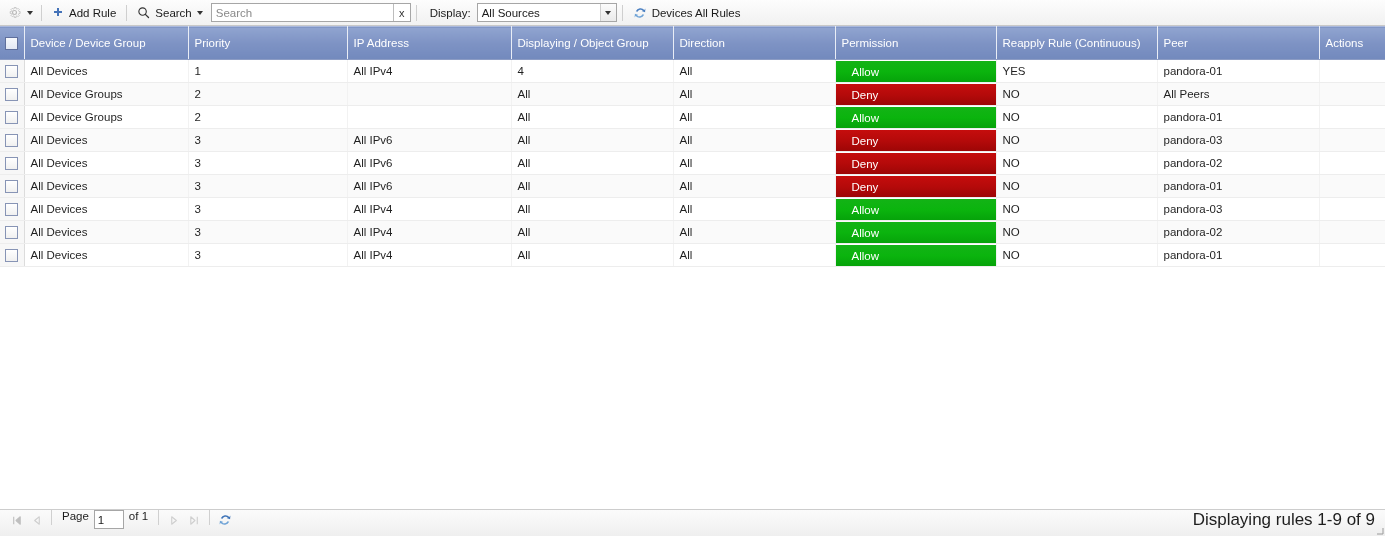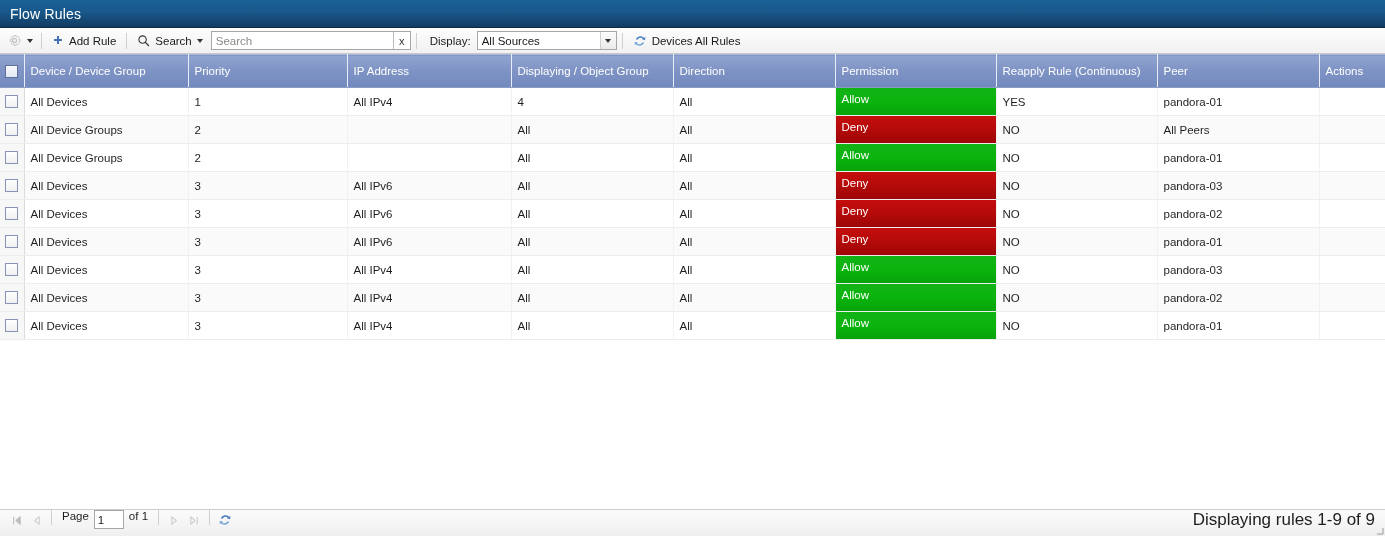--- a/index.html
+++ b/index.html
@@ -126,22 +126,22 @@
     background: linear-gradient(to bottom,#ffffff,#f0f0f0);
     display: inline-block;
     vertical-align: middle;
     cursor: pointer;
   }
   .cbx.hdr { border-color: #5f6f9c; background: linear-gradient(to bottom,#f6f8fc,#e3e8f4); }
 
   td.perm { padding: 0; border-right: 1px solid #f2f2f2; }
   .badge {
     display: block;
-    height: 27px; line-height: 23px;
-    padding-left: 6px;
+    height: 21px; line-height: 23px;
+    padding-left: 16px;
     color: #ffffff;
     font-size: 11.5px;
   }
   .badge.allow { background: linear-gradient(to bottom,#13b316 0%,#0bb40e 50%,#06a30a 100%); }
   .badge.deny  { background: linear-gradient(to bottom,#c50d0d 0%,#b50a0a 50%,#9d0606 100%); }
 
   
   .footer {
     height: 27px; flex: 0 0 27px;
     background: linear-gradient(to bottom, #fbfbfb 0%, #efefef 100%);
@@ -166,23 +166,20 @@
   }
   .spacer { flex: 1 1 auto; }
   .status { font-size: 17px; color: #1e1e1e; padding-right: 4px; }
   .resize-grip { position: absolute; right: 1px; bottom: 1px; width: 12px; height: 12px; }
 </style>
 </head>
 <body>
 
 <div id="app">
 
-  <div class="titlebar">
-    <span class="title">Flow Rules</span>
-  </div>
 
   <div class="toolbar">
 
     <div class="tb-item gear-wrap">
       <span class="icon">
         <svg width="15" height="15" viewBox="0 0 16 16">
           <path d="M8 5.3a2.7 2.7 0 1 0 0 5.4 2.7 2.7 0 0 0 0-5.4zm0 4.2a1.5 1.5 0 1 1 0-3 1.5 1.5 0 0 1 0 3z" fill="#b9b9b9"></path>
           <path d="M14 7h-1.2a4.9 4.9 0 0 0-.5-1.2l.85-.85-1.4-1.4-.85.85A4.9 4.9 0 0 0 9.7 3.9V2.7H7.7v1.2c-.42.1-.82.26-1.2.47l-.85-.85-1.4 1.4.85.85c-.2.38-.37.78-.47 1.2H3.4v2h1.23c.1.42.26.82.47 1.2l-.85.85 1.4 1.4.85-.85c.38.2.78.37 1.2.47v1.2h2v-1.2c.42-.1.82-.26 1.2-.47l.85.85 1.4-1.4-.85-.85c.2-.38.37-.78.47-1.2H14V7z" fill="none" stroke="#c3c3c3" stroke-width="1"></path>
         </svg>
       </span>

